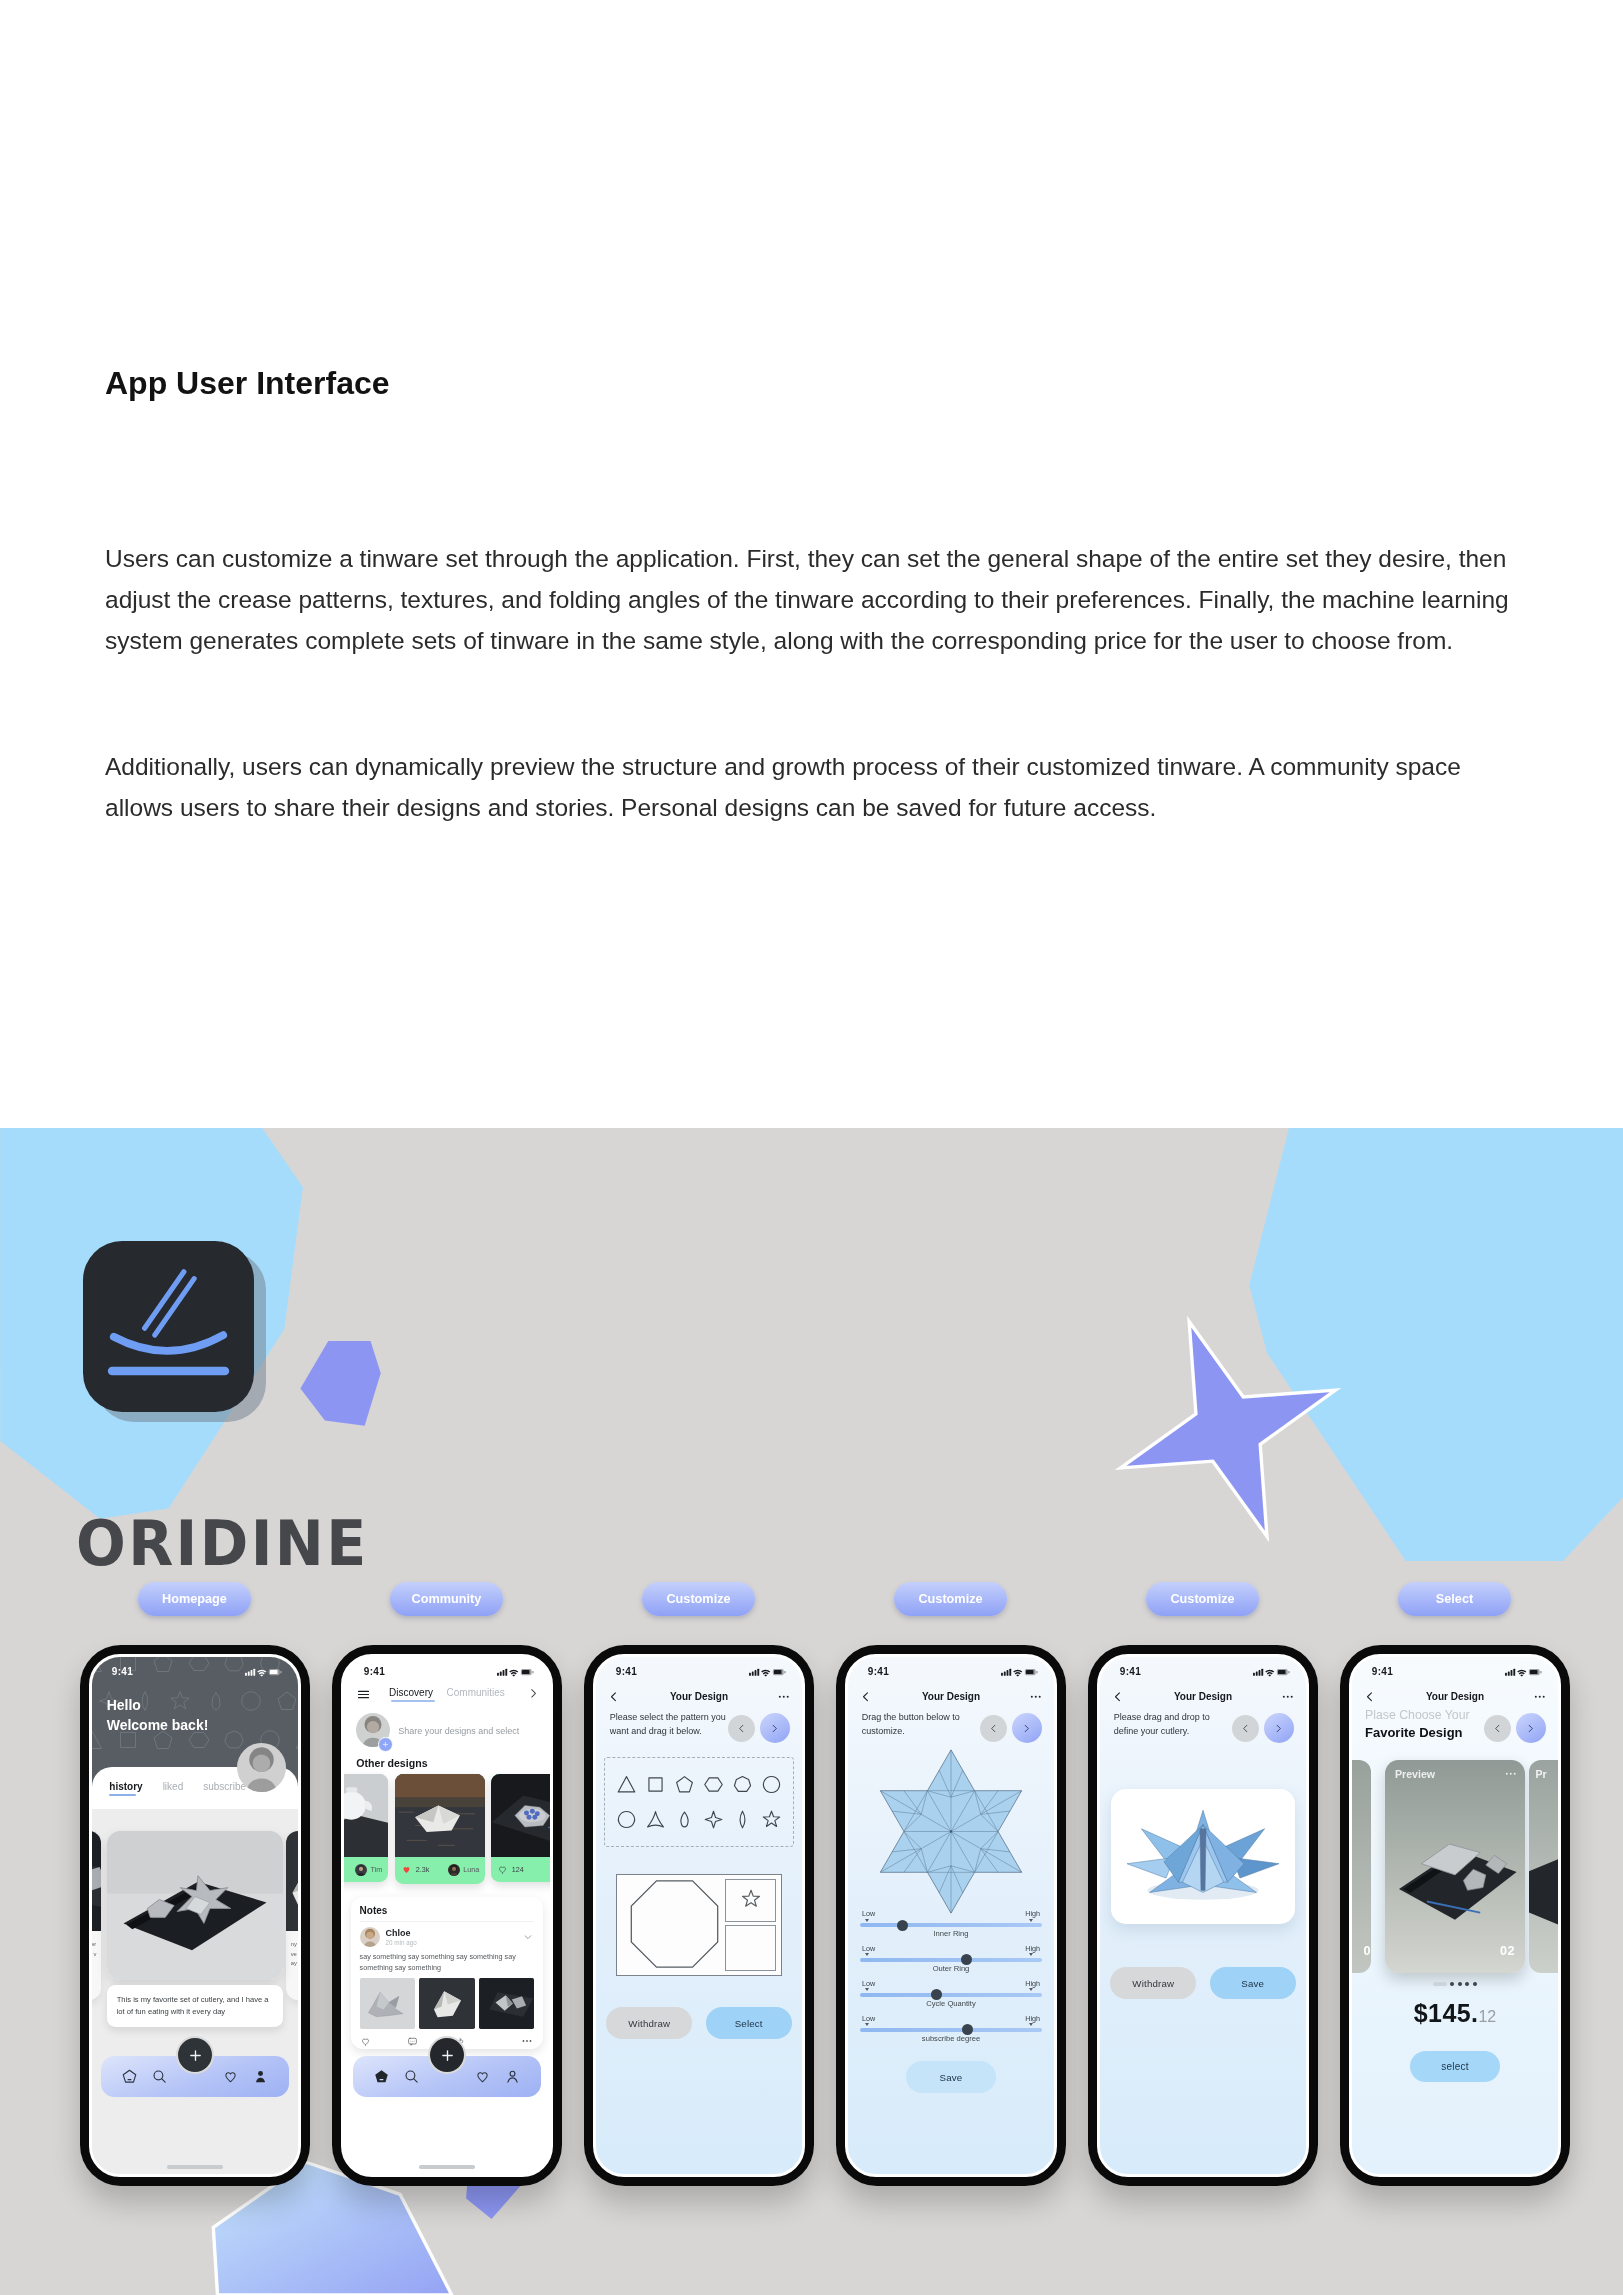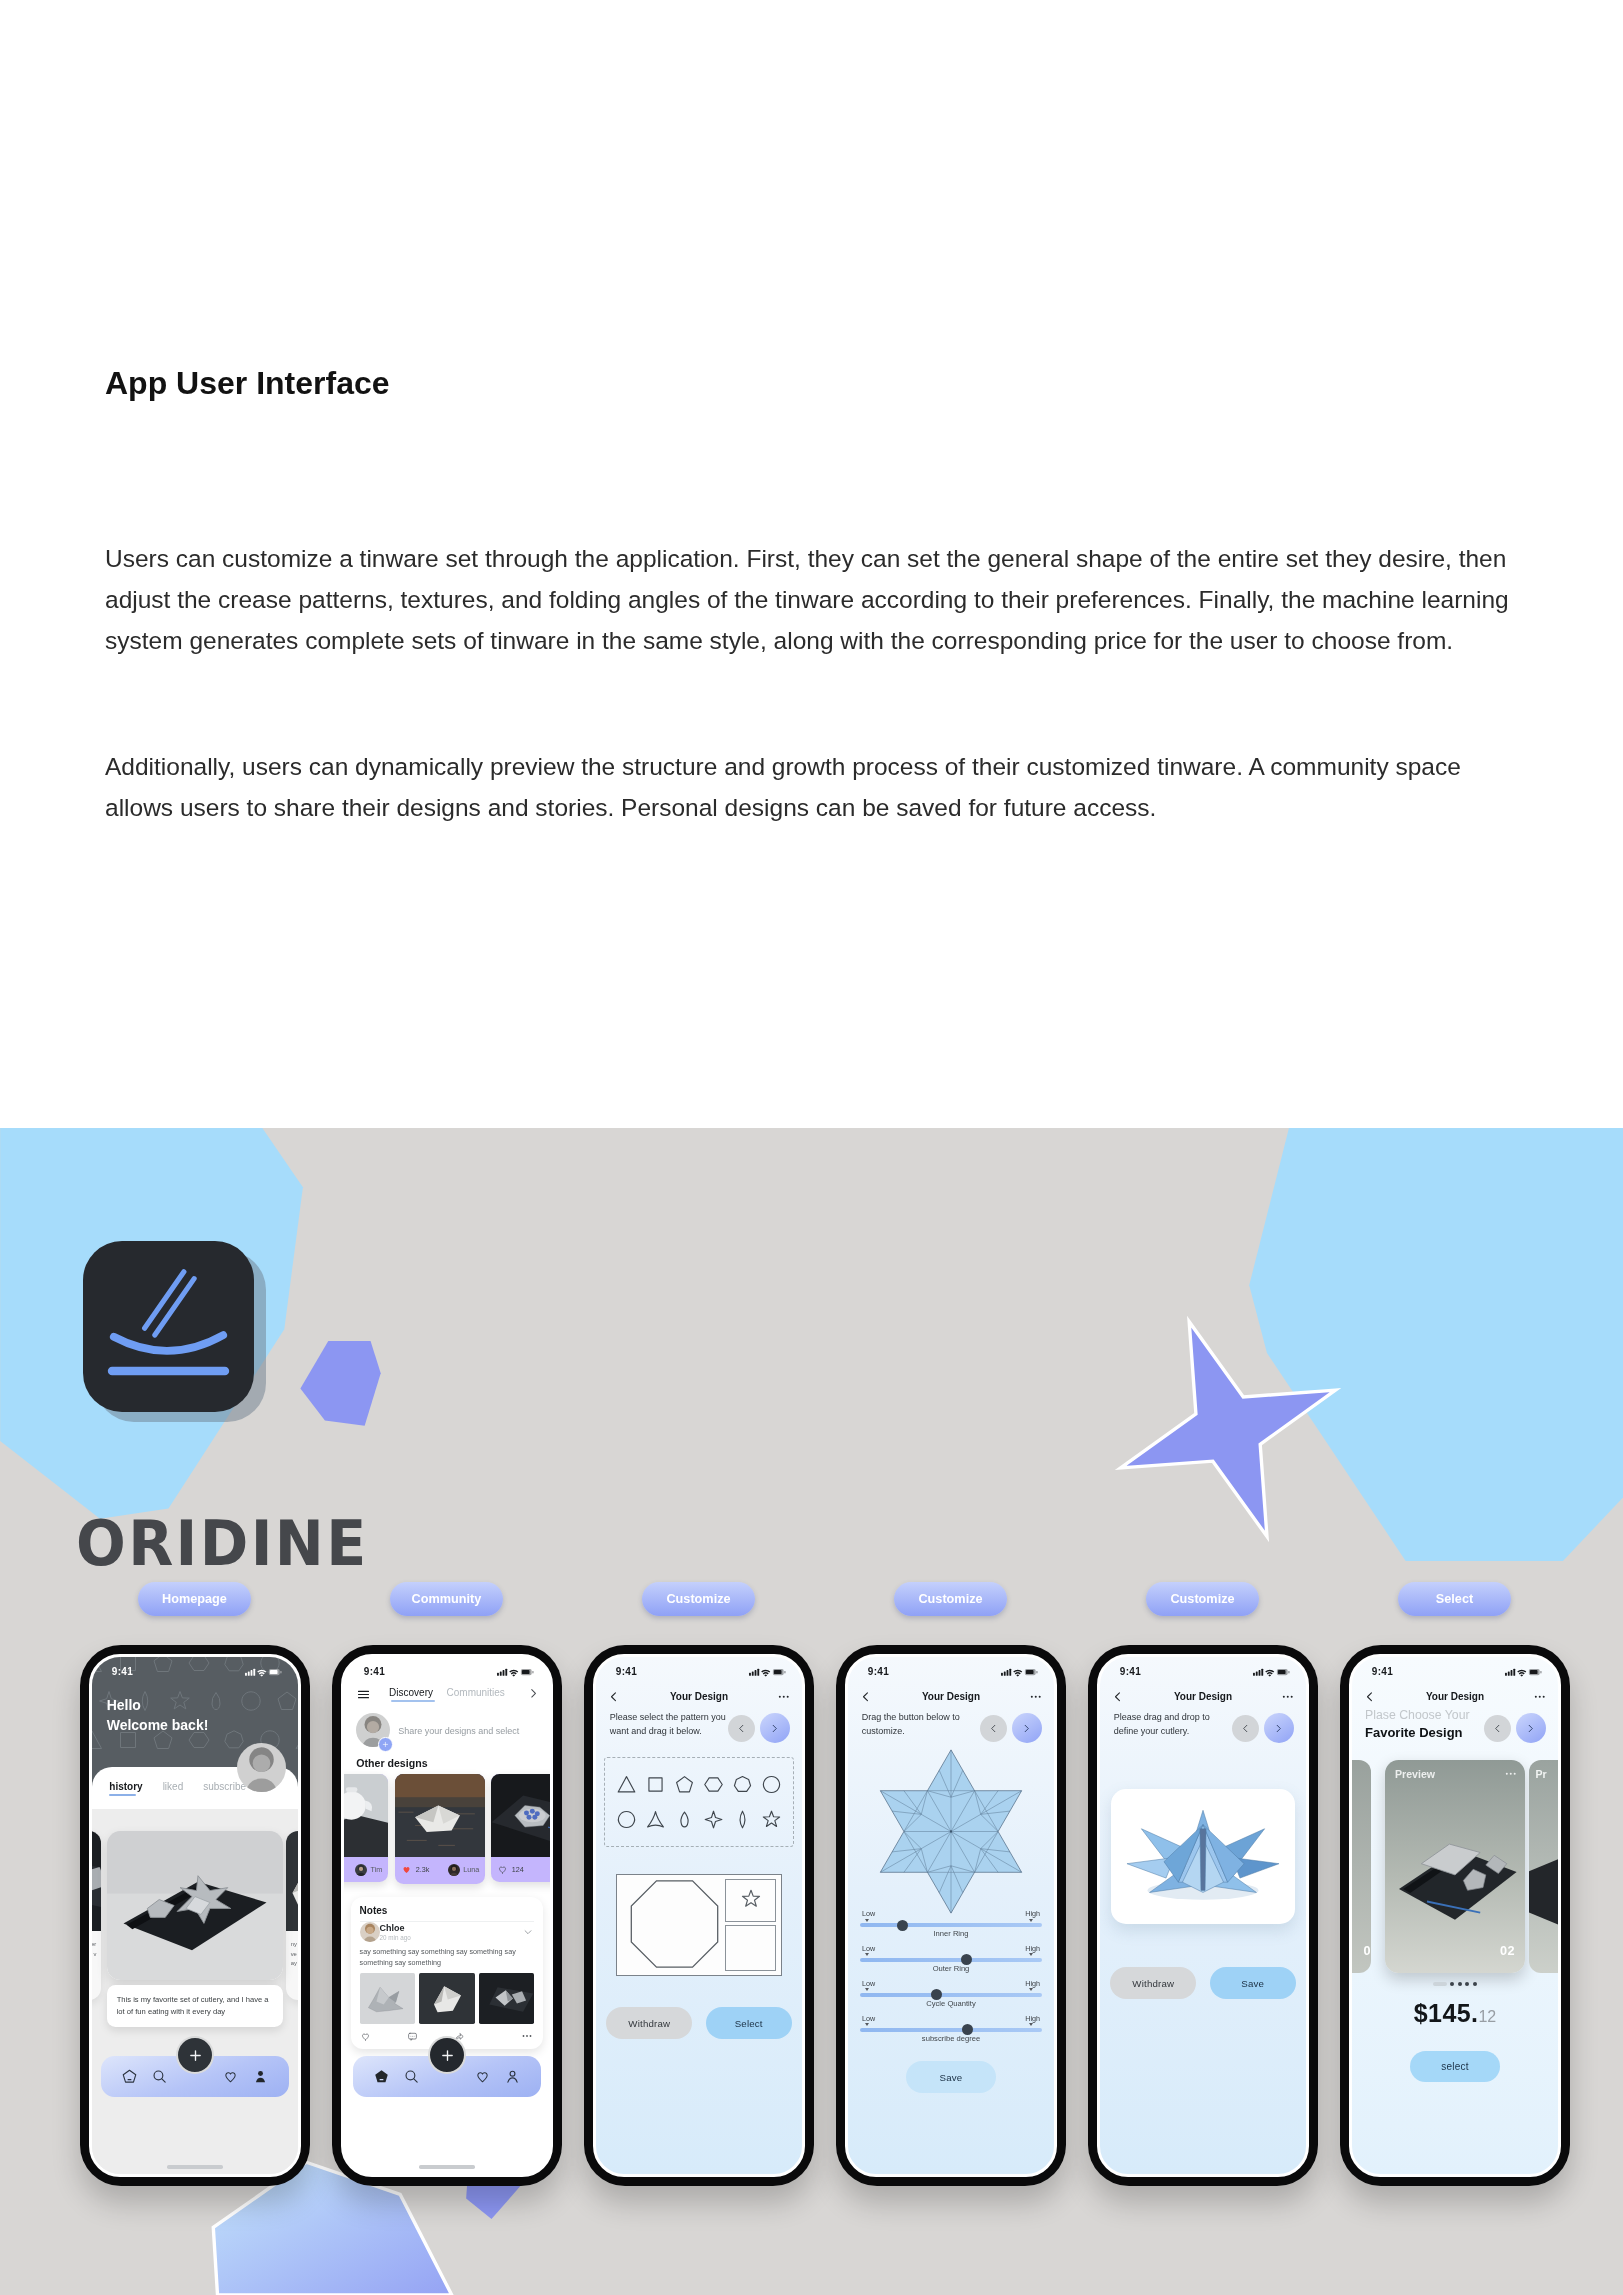--- a/index.html
+++ b/index.html
@@ -96,33 +96,33 @@
   .p2-tabs{position:absolute;top:30px;left:0;right:0;display:flex;justify-content:center;gap:13.5px;font-size:10px;color:#b3b9be}
   .p2-tabs .t-active{color:#15181b;font-weight:400;position:relative}
   .p2-tabs .t-active::after{content:"";position:absolute;left:1.7px;bottom:-3.4px;width:44px;height:2.1px;border-radius:1.7px;background:#a3c2ee}
   .p2-share-av{position:absolute;left:12px;top:56px;width:34px;height:34px;border-radius:50%;filter:grayscale(.7)}
   .p2-badge{position:absolute;left:34px;top:80px;width:12.7px;height:12.7px;border-radius:50%;background:#8fa5f5;color:#fff;
             display:flex;align-items:center;justify-content:center;border:1.7px solid #fff;z-index:4}
   .p2-badge svg{width:6.8px;height:6.8px}
   .p2-share{position:absolute;left:54px;top:69px;font-size:9px;color:#969ca1}
   .p2-heading{position:absolute;left:12px;top:100px;font-size:10.6px;font-weight:700;color:#17191c}
   .p2-carousel{position:absolute;left:0;right:0;top:117px;height:113px}
-  .p2-card{position:absolute;background:#c4b5fd;border-radius:8.5px;box-shadow:0 3.4px 8.5px rgba(0,0,0,.12);overflow:hidden}
+  .p2-card{position:absolute;background:#86efac;border-radius:8.5px;box-shadow:0 3.4px 8.5px rgba(0,0,0,.12);overflow:hidden}
   .p2-card .ph{height:83px}
   .p2-foot{height:25px;display:flex;align-items:center;gap:3.4px;padding:0 6px;font-size:7.2px;color:#3c4045}
   .p2-foot .hic{width:11px;height:11px;display:inline-flex}
   .p2-foot .hic svg{width:100%;height:100%}
   .hic-red{color:#f0473e}
   .hic-gray{color:#44484d}
   .mini-av{width:12px;height:12px;border-radius:50%;margin-left:auto}
   .mini-name{color:#55595e}
   .p2-notes{position:absolute;left:6.8px;right:6.8px;top:240px;height:152px;background:#fff;border-radius:12px;
             box-shadow:0 3.4px 10px rgba(0,0,0,.1);padding:7.6px 8.5px;box-sizing:border-box}
   .p2-notes-title{font-size:10px;font-weight:700;color:#17191c;border-bottom:0.8px solid #eef0f1;padding-bottom:5px}
-  .p2-note-row{position:relative;display:flex;align-items:center;}
+  .p2-note-row{position:relative;display:flex;align-items:center;gap:6px;margin-top:5px}
   .p2-note-av{width:20px;height:20px;border-radius:50%}
   .p2-note-name{font-size:9px;font-weight:700;color:#222528;line-height:1.2}
   .p2-note-time{font-size:6.3px;color:#b5babe}
   .p2-note-chev{position:absolute;right:1.7px;top:3.4px;width:10px;height:10px;color:#7d8287}
   .p2-note-chev svg{width:100%;height:100%}
   .p2-note-text{margin-top:4.2px;font-size:7.2px;line-height:1.55;color:#55595d}
   .p2-photos{display:flex;gap:4.2px;margin-top:5px}
   .p2-photos .ph2{width:56px;height:51px;border-radius:1.7px}
   .p2-actions{display:flex;align-items:center;margin-top:6px;color:#54585d}
   .p2-actions .aic{width:11px;height:11px;display:inline-flex;margin-right:36px}

